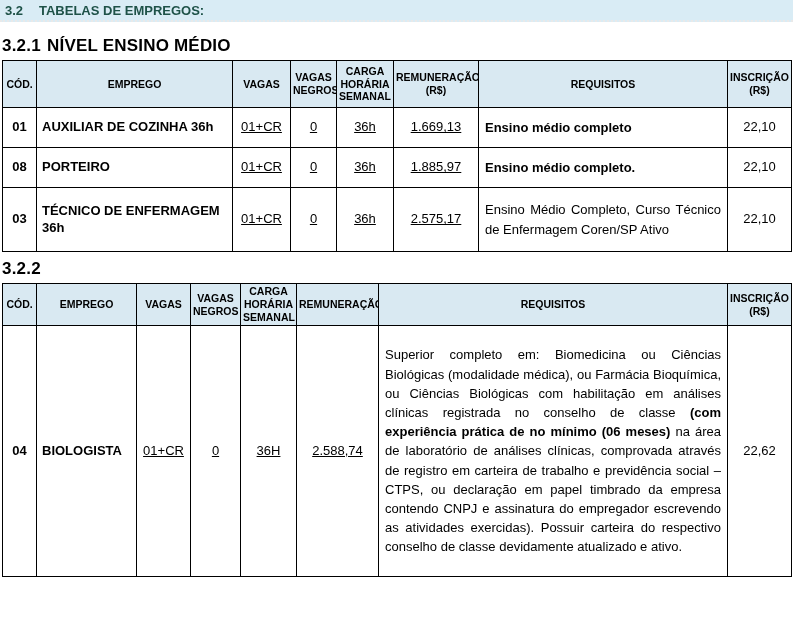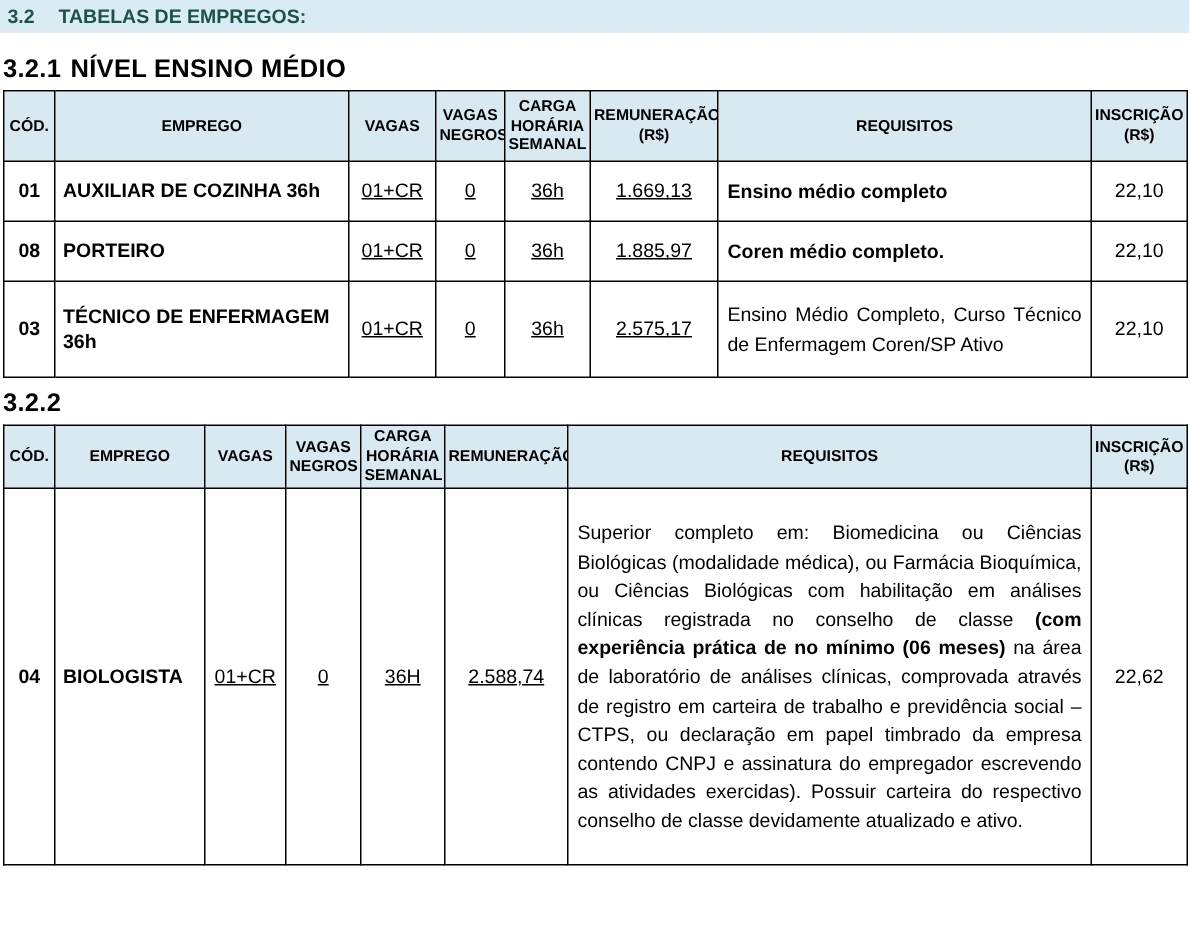--- a/index.html
+++ b/index.html
@@ -99,21 +99,21 @@
       <td class="req req-left"><span>Ensino médio completo</span><strong></strong><span></span></td>
       <td class="insc">22,10</td>
     </tr>
     <tr class="h-row40">
       <td class="cod">08</td>
       <td class="emp">PORTEIRO</td>
       <td class="ctr">01+CR</td>
       <td class="ctr">0</td>
       <td class="ctr">36h</td>
       <td class="ctr">1.885,97</td>
-      <td class="req req-left"><span>Coren médio completo.</span><strong></strong><span></span></td>
+      <td class="req req-left"><span>Ensino médio completo.</span><strong></strong><span></span></td>
       <td class="insc">22,10</td>
     </tr>
     <tr class="h-row64">
       <td class="cod">03</td>
       <td class="emp">TÉCNICO DE ENFERMAGEM 36h</td>
       <td class="ctr">01+CR</td>
       <td class="ctr">0</td>
       <td class="ctr">36h</td>
       <td class="ctr">2.575,17</td>
       <td class="req"><span>Ensino Médio Completo, Curso Técnico de Enfermagem Coren/SP Ativo</span><strong></strong><span></span></td>

